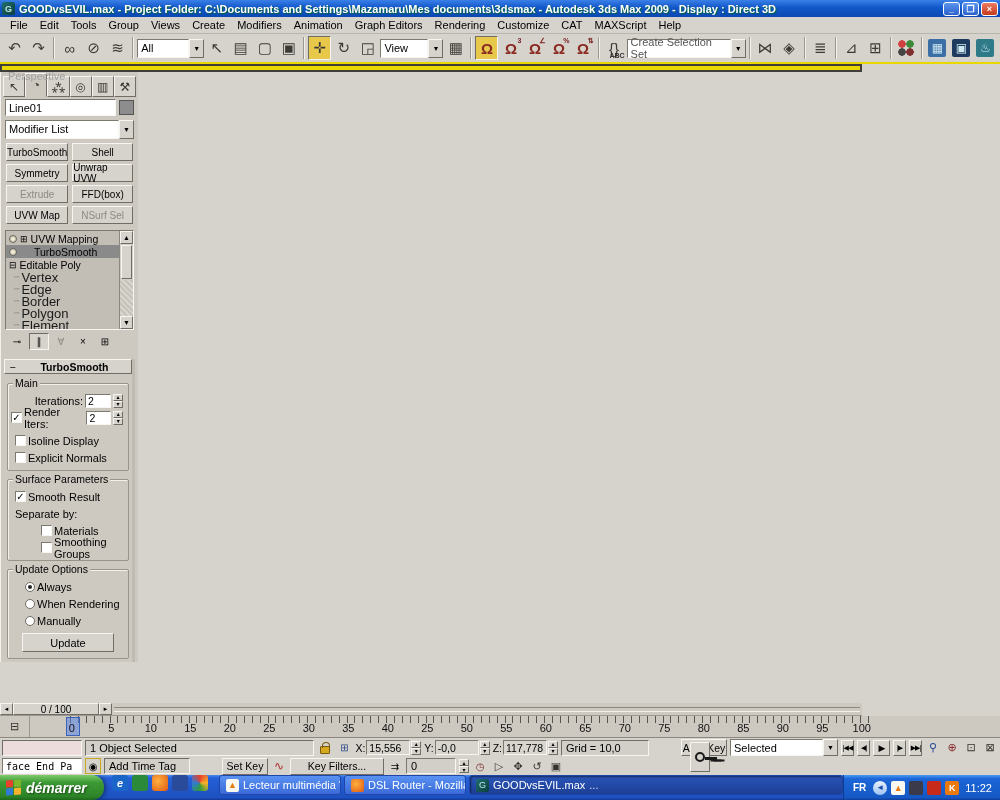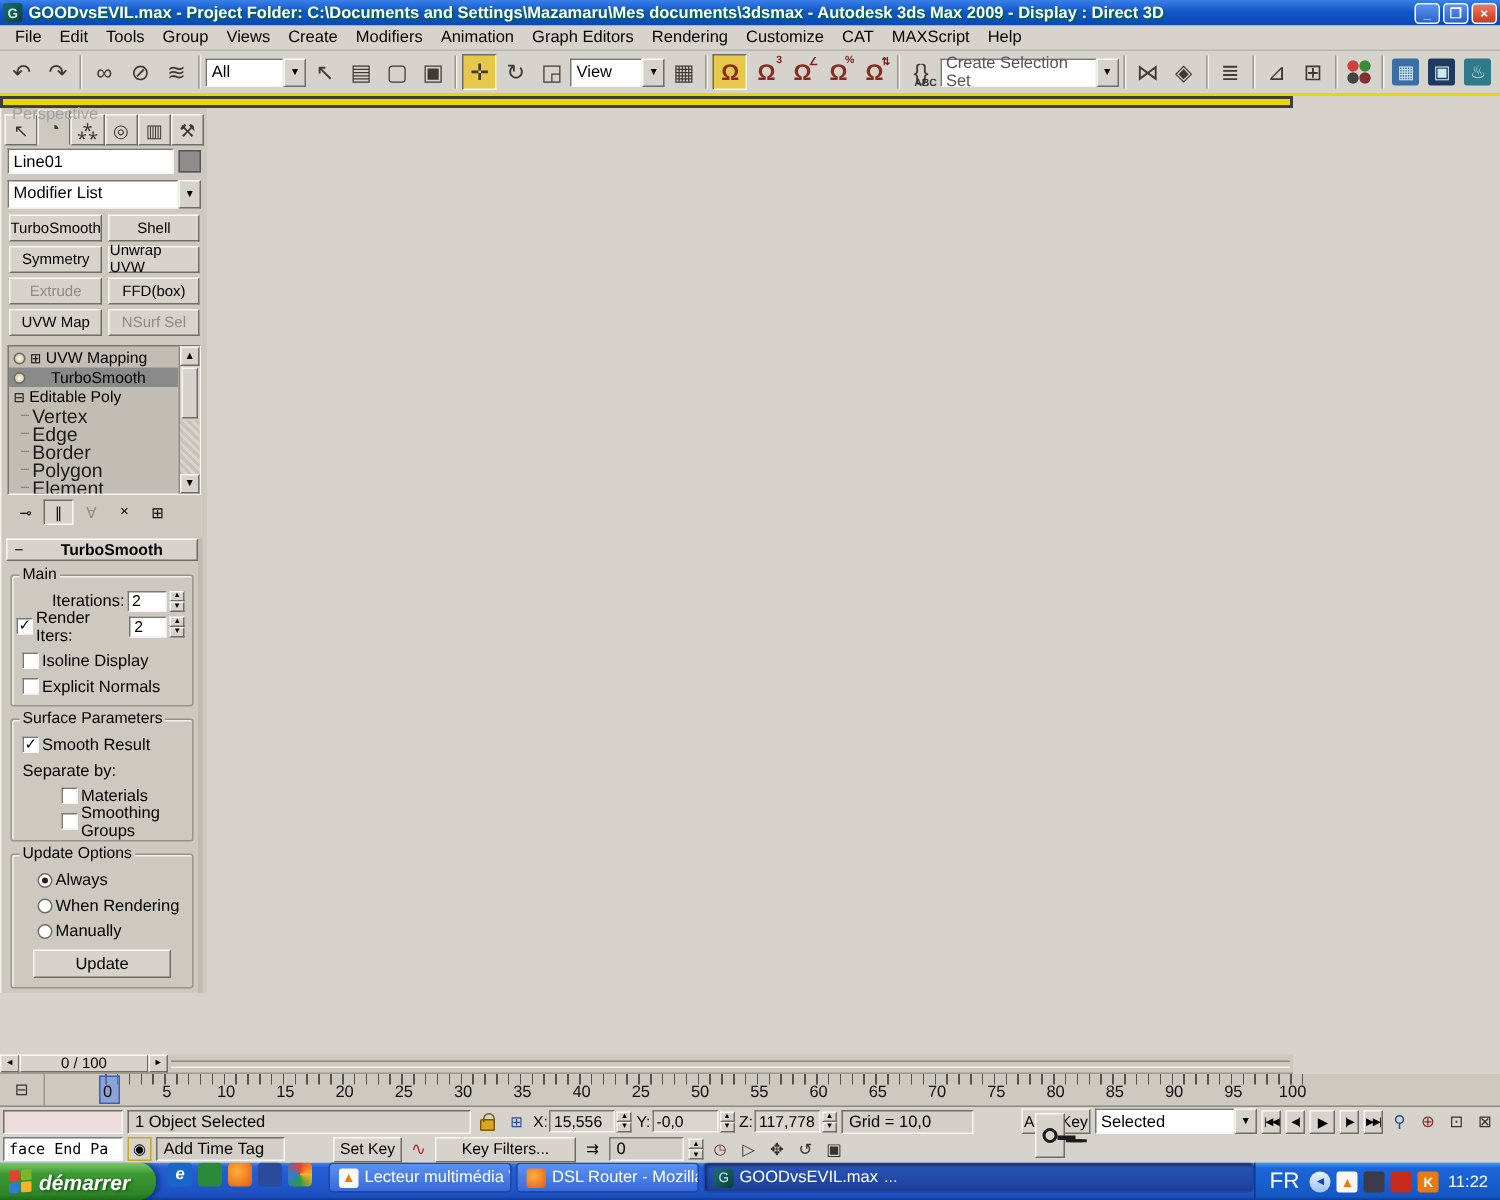--- a/index.html
+++ b/index.html
@@ -131,21 +131,21 @@
   .taskbar { height:25px; background:linear-gradient(180deg,#4a8af0 0%,#2560d8 12%,#1d50c0 90%,#123a96 100%); display:flex; align-items:flex-start; }
   .startbtn { height:25px; width:104px; background:linear-gradient(180deg,#7fca6a 0%,#3c9a34 30%,#2e8428 85%,#1d6a1a 100%); border-radius:0 12px 12px 0; display:flex; align-items:center; gap:5px; padding:0 12px 0 6px; color:#fff; font-weight:bold; font-style:italic; font-size:14px; text-shadow:1px 1px 2px #1a4a14; box-shadow:2px 0 4px rgba(0,0,0,.4); }
   .winflag { width:15px; height:15px; display:grid; grid-template-columns:7px 7px; grid-template-rows:7px 7px; gap:1px; transform:skewY(-4deg); }
   .winflag i { border-radius:1px; }
   .qlaunch { display:flex; align-items:center; gap:4px; padding:0 8px; }
   .qico { width:16px; height:16px; border-radius:3px; display:flex; align-items:center; justify-content:center; font-size:11px; font-weight:bold; color:#fff; }
   .task { height:20px; margin-left:3px; border-radius:3px; background:linear-gradient(180deg,#5a92f2,#3a6ad8); border:1px solid #1d46a8; color:#fff; font-size:11px; display:flex; align-items:center; gap:4px; padding:0 6px; white-space:nowrap; overflow:hidden; }
   .task.active { background:linear-gradient(180deg,#2a55b8,#1d3f96); box-shadow:inset 1px 1px 2px rgba(0,0,0,.5); }
   .tico { width:13px; height:13px; border-radius:2px; flex:0 0 13px; display:flex; align-items:center; justify-content:center; font-size:9px; }
   .tray { margin-left:auto; height:25px; background:linear-gradient(180deg,#4a9af2 0%,#1b66d8 15%,#1558c4 90%,#0e3e9a 100%); border-left:1px solid #0c3a8c; display:flex; align-items:center; gap:4px; padding:0 8px 0 6px; color:#fff; }
-  .tray .lang { font-size:15px; padding:1px 3px; }
+  .tray .lang { font-size:10px; padding:1px 3px;font-weight:bold; }
   .chev { width:14px; height:14px; border-radius:50%; background:linear-gradient(180deg,#e8f2ff,#9ec2f2); color:#1a4aa8; font-size:8px; display:flex; align-items:center; justify-content:center; }
   .trico { width:14px; height:14px; border-radius:2px; display:flex; align-items:center; justify-content:center; font-size:9px; color:#fff; }
   .clock { font-size:11px; margin-left:2px; }
 </style>
 </head>
 <body>
 
 <div class="titlebar">
   <div class="app-ico">G</div>
   <div class="titletext">GOODvsEVIL.max      - Project Folder: C:\Documents and Settings\Mazamaru\Mes documents\3dsmax      - Autodesk 3ds Max  2009      - Display : Direct 3D</div>

